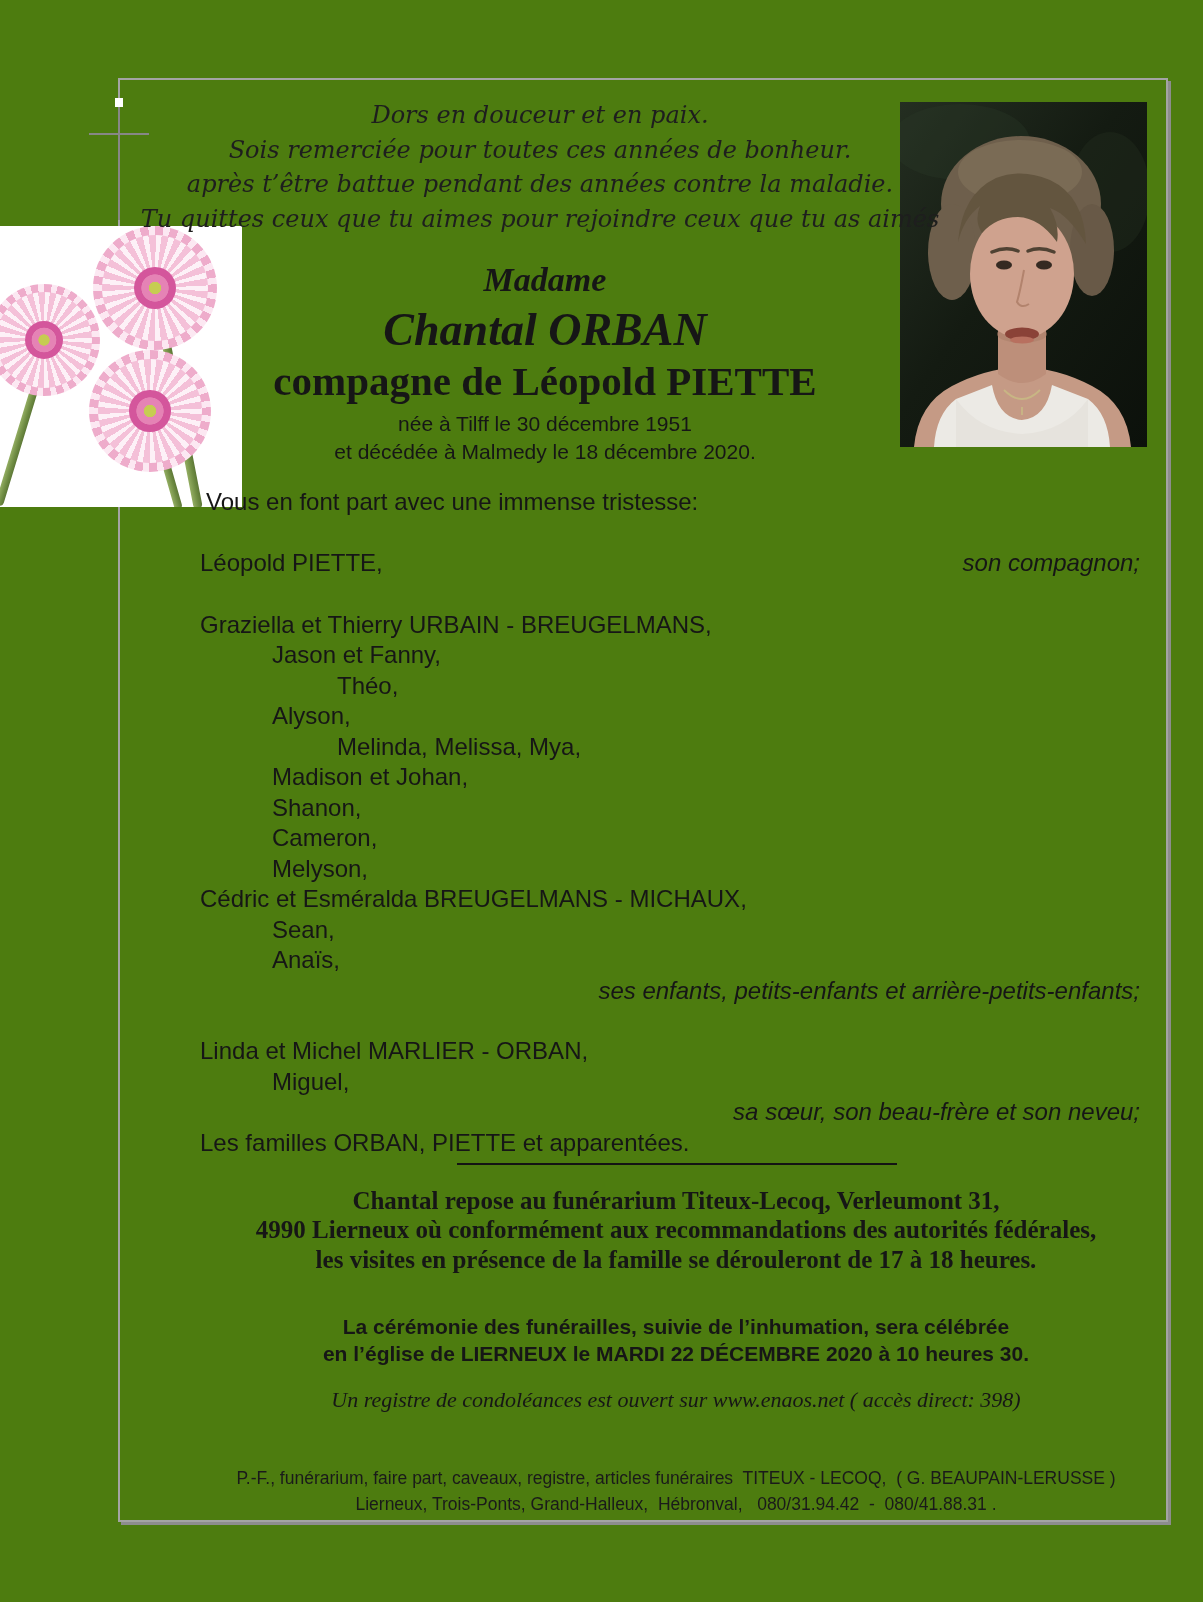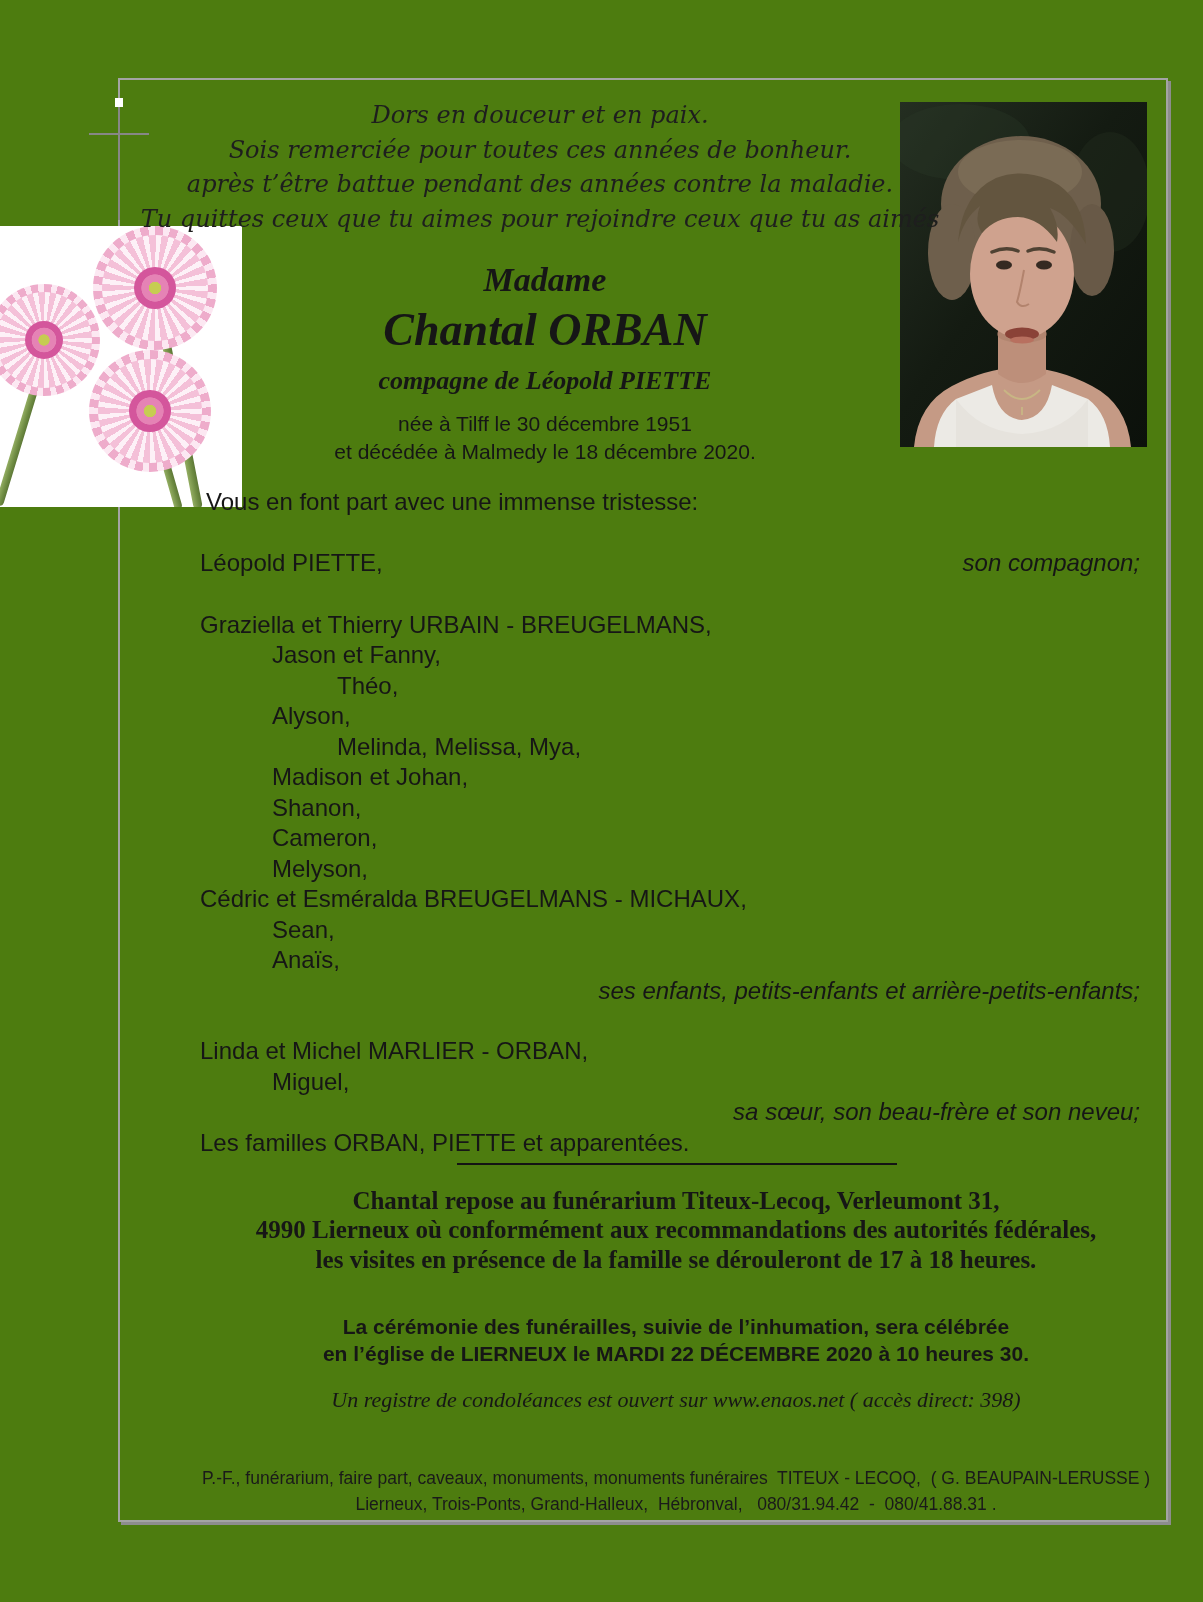--- a/index.html
+++ b/index.html
@@ -37,21 +37,21 @@
 
   
   .epitaph{position:absolute;left:150px;top:98px;width:780px;
            font-family:"DejaVu Serif",serif;font-style:italic;font-size:24px;color:#1e1e1e;}
   .epitaph .line{display:flex;justify-content:center;height:34.5px;align-items:center;white-space:nowrap;}
 
   
   .titles{position:absolute;left:200px;top:258px;width:690px;text-align:center;}
   .titles .t-madame{font-family:"Liberation Serif",serif;font-weight:bold;font-style:italic;font-size:34px;line-height:44px;}
   .titles .t-name{font-family:"Liberation Serif",serif;font-weight:bold;font-style:italic;font-size:46px;line-height:56px;}
-  .titles .t-rel{font-family:"Liberation Serif",serif;font-weight:bold;font-style:italic;font-size:26px;line-height:46px;}
+  .titles .t-rel{font-family:"Liberation Serif",serif;font-weight:bold;font-size:41px;line-height:46px;}
   .titles .t-sub{font-size:21px;line-height:28px;}
   .titles .t-sub.first{margin-top:6px;}
 
   
   .family{position:absolute;left:200px;top:487px;width:940px;font-size:24px;}
   .family .intro{height:30px;line-height:30px;padding-left:6px;}
   .family .row{position:relative;height:30.5px;line-height:30.5px;white-space:nowrap;}
   .family .sp31{height:31px;}
   .family .sp30{height:30px;}
   .family .l.in1{padding-left:72px;display:inline-block;}
@@ -215,17 +215,17 @@
       </div>
   </div>
 
   <div class="register">
     <div class="line">
         <span>Un registre de condoléances est ouvert sur www.enaos.net ( accès direct: 398)</span>
       </div>
   </div>
 
   <div class="footer">
-    <div class="line"><span>P.-F., funérarium, faire part, caveaux, monuments, monuments funéraires  TITEUX - LECOQ,  ( G. BEAUPAIN-LERUSSE )</span></div>
+    <div class="line"><span>P.-F., funérarium, faire part, caveaux, registre, articles funéraires  TITEUX - LECOQ,  ( G. BEAUPAIN-LERUSSE )</span></div>
     <div class="line"><span>Lierneux, Trois-Ponts, Grand-Halleux,  Hébronval,   080/31.94.42  -  080/41.88.31 .</span></div>
   </div>
 
 </div>
 
 </body></html>

